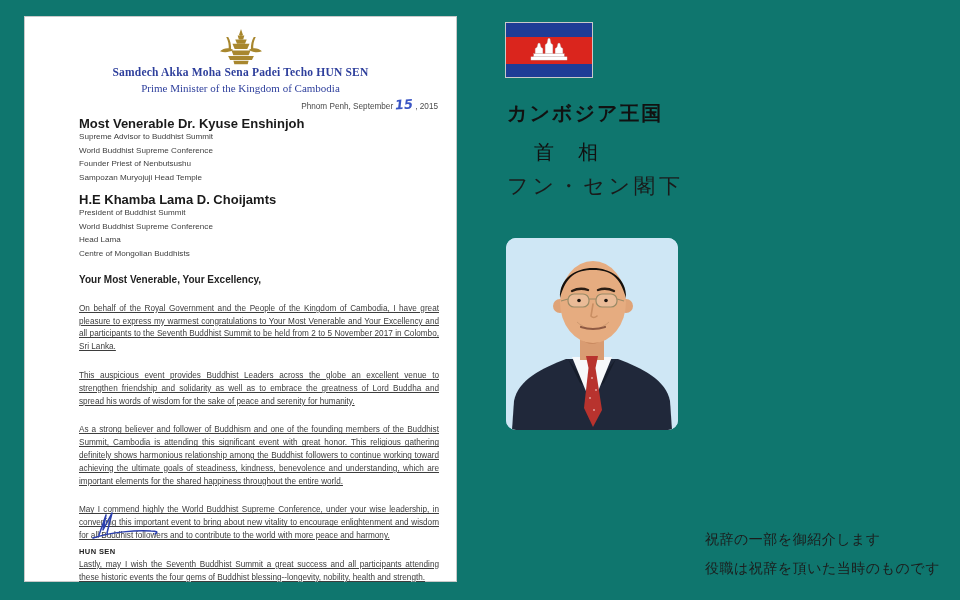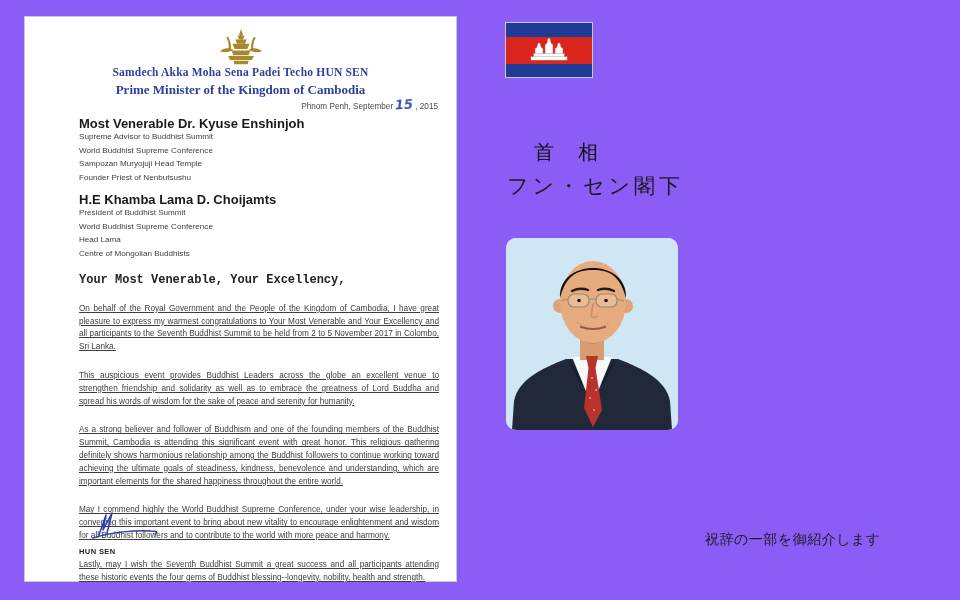--- a/index.html
+++ b/index.html
@@ -1,38 +1,38 @@
 <!DOCTYPE html>
 <html style="--title-blue: #2e3f9c; --handwriting-blue: #3a55c4; --signature-blue: #2b3fae; --flag-blue: #1e3c96; --flag-red: #da251d; --gold: #a8872e; --portrait-bg: #cfe7f5; --body-text: #3d3d3d;"><head>
 <meta charset="utf-8">
 <style>
   html,body{margin:0;padding:0;background:#fff;}
-  .canvas{position:relative;width:960px;height:600px;background:#8b5cf6;overflow:hidden;
+  .canvas{position:relative;width:960px;height:600px;background:#0f766e;overflow:hidden;
           font-family:"Liberation Sans",sans-serif;}
 
   
   .letter-page{position:absolute;left:24px;top:16px;width:433px;height:566px;
                background:#fff;border:1px solid #c9c9c9;box-sizing:border-box;}
   .emblem{position:absolute;left:50%;top:11px;transform:translateX(-50%);}
   .lh-title1{position:absolute;left:0;top:49px;width:100%;text-align:center;
              font-family:"Liberation Serif",serif;font-weight:bold;font-size:11.5px;
              color:var(--title-blue,#2e3f9c);letter-spacing:.2px;}
   .lh-title2{position:absolute;left:0;top:65px;width:100%;text-align:center;
-             font-family:"Liberation Serif",serif;font-weight:bold;font-size:13px;
+             font-family:"Liberation Serif",serif;font-weight:normal;font-size:11px;
              color:var(--title-blue,#2e3f9c);}
   .date-line{position:absolute;right:18px;top:80px;font-size:8.2px;color:#4a4a4a;}
   .date-line .hand{font-family:"DejaVu Sans",sans-serif;font-style:italic;
              font-size:13px;color:var(--handwriting-blue,#3a55c4);
              display:inline-block;transform:rotate(-4deg);margin:0 2px;font-weight:bold;}
   .letter-content{position:absolute;left:54px;top:100px;width:360px;
              font-size:8.2px;line-height:12.8px;color:var(--body-text,#3d3d3d);}
   .recipient{margin-bottom:9px;}
   .r-name{font-weight:bold;color:#1a1a1a;font-size:13px;line-height:13.4px;}
   .r-title{font-size:8.1px;line-height:13.4px;color:#3d3d3d;}
-  .salutation{font-weight:bold;color:#222;margin:14px 0 10px 0;font-size:12px;font-family:Liberation Mono, monospace;}
+  .salutation{font-weight:bold;color:#222;margin:14px 0 10px 0;font-size:10px;}
   .para{margin:16px 0 5px 0;text-align:justify;text-decoration:underline;}
   .signature-svg{position:absolute;left:64px;top:492px;}
   .sig-name{position:absolute;left:54px;top:530px;font-size:7.5px;font-weight:bold;
             color:#222;letter-spacing:.4px;}
 
   
   .flag{position:absolute;left:505px;top:22px;width:88px;height:56px;
         border:1px solid #c9c9c9;box-sizing:border-box;display:flex;flex-direction:column;}
   .flag .stripe-blue{flex:1;background:var(--flag-blue,#1e3c96);}
   .flag .stripe-red{flex:2;background:var(--flag-red,#da251d);position:relative;}
@@ -79,22 +79,22 @@
     <div class="lh-title2">Prime Minister of the Kingdom of Cambodia</div>
 
     <div class="date-line"><span>Phnom Penh, September</span><span class="hand">15</span><span>, 2015</span></div>
 
     <div class="letter-content">
 
       <div class="recipient">
         <div class="r-name">Most Venerable Dr. Kyuse Enshinjoh</div>
         <div class="r-title">Supreme Advisor to Buddhist Summit</div>
         <div class="r-title">World Buddhist Supreme Conference</div>
+        <div class="r-title">Founder Priest of Nenbutsushu</div>
         <div class="r-title">Sampozan Muryojuji Head Temple</div>
-        <div class="r-title">Founder Priest of Nenbutsushu</div>
       </div>
 
       <div class="recipient">
         <div class="r-name">H.E Khamba Lama D. Choijamts</div>
         <div class="r-title">President of Buddhist Summit</div>
         <div class="r-title">World Buddhist Supreme Conference</div>
         <div class="r-title">Head Lama</div>
         <div class="r-title">Centre of Mongolian Buddhists</div>
       </div>
 
@@ -122,20 +122,21 @@
           <path d="M8.5 6 L10.5 6 L11.5 10 L13.5 11.5 L13.5 17 L5.5 17 L5.5 11.5 L7.5 10 Z"></path>
           <path d="M29.5 6 L31.5 6 L32.5 10 L34.5 11.5 L34.5 17 L26.5 17 L26.5 11.5 L28.5 10 Z"></path>
           <rect x="4" y="17" width="32" height="3.2"></rect>
           <rect x="1" y="20.2" width="38" height="3.4"></rect>
         </g>
       </svg>
     </div>
     <div class="stripe-blue"></div>
   </div>
 
+  <div class="jp-h1">カンボジア王国</div>
   <div class="jp-h2">首　相</div>
   <div class="jp-h3">フン・セン閣下</div>
 
   <div class="portrait">
     <svg viewBox="0 0 172 192" width="172" height="192" aria-hidden="true">
       <rect x="0" y="0" width="172" height="192" fill="var(--portrait-bg,#cfe7f5)"></rect>
 
       <path d="M6 192 L8 163 C12 142 36 130 60 121 L112 121 C136 130 160 142 164 163 L166 192 Z" fill="#20283a"></path>
       <path d="M62 121 L86 152 L74 145 Z" fill="#161d2b"></path>
       <path d="M110 121 L86 152 L98 145 Z" fill="#161d2b"></path>
@@ -171,14 +172,15 @@
         <circle cx="100" cy="62.5" r="1.8" fill="#1c1410"></circle>
 
       <path d="M87 66 L85 78 Q87.5 81 91 78" fill="none" stroke="#c98e62" stroke-width="1.6" stroke-linecap="round"></path>
 
       <path d="M75 89 Q87 93 99 89" fill="none" stroke="#8f5a43" stroke-width="2.2" stroke-linecap="round"></path>
       <path d="M71 84 Q74 87 77 88 M103 84 Q100 87 97 88" fill="none" stroke="#cf9a70" stroke-width="1"></path>
     </svg>
   </div>
 
   <div class="jp-note1">祝辞の一部を御紹介します</div>
+  <div class="jp-note2">役職は祝辞を頂いた当時のものです</div>
 
 </div>
 
 </body></html>

